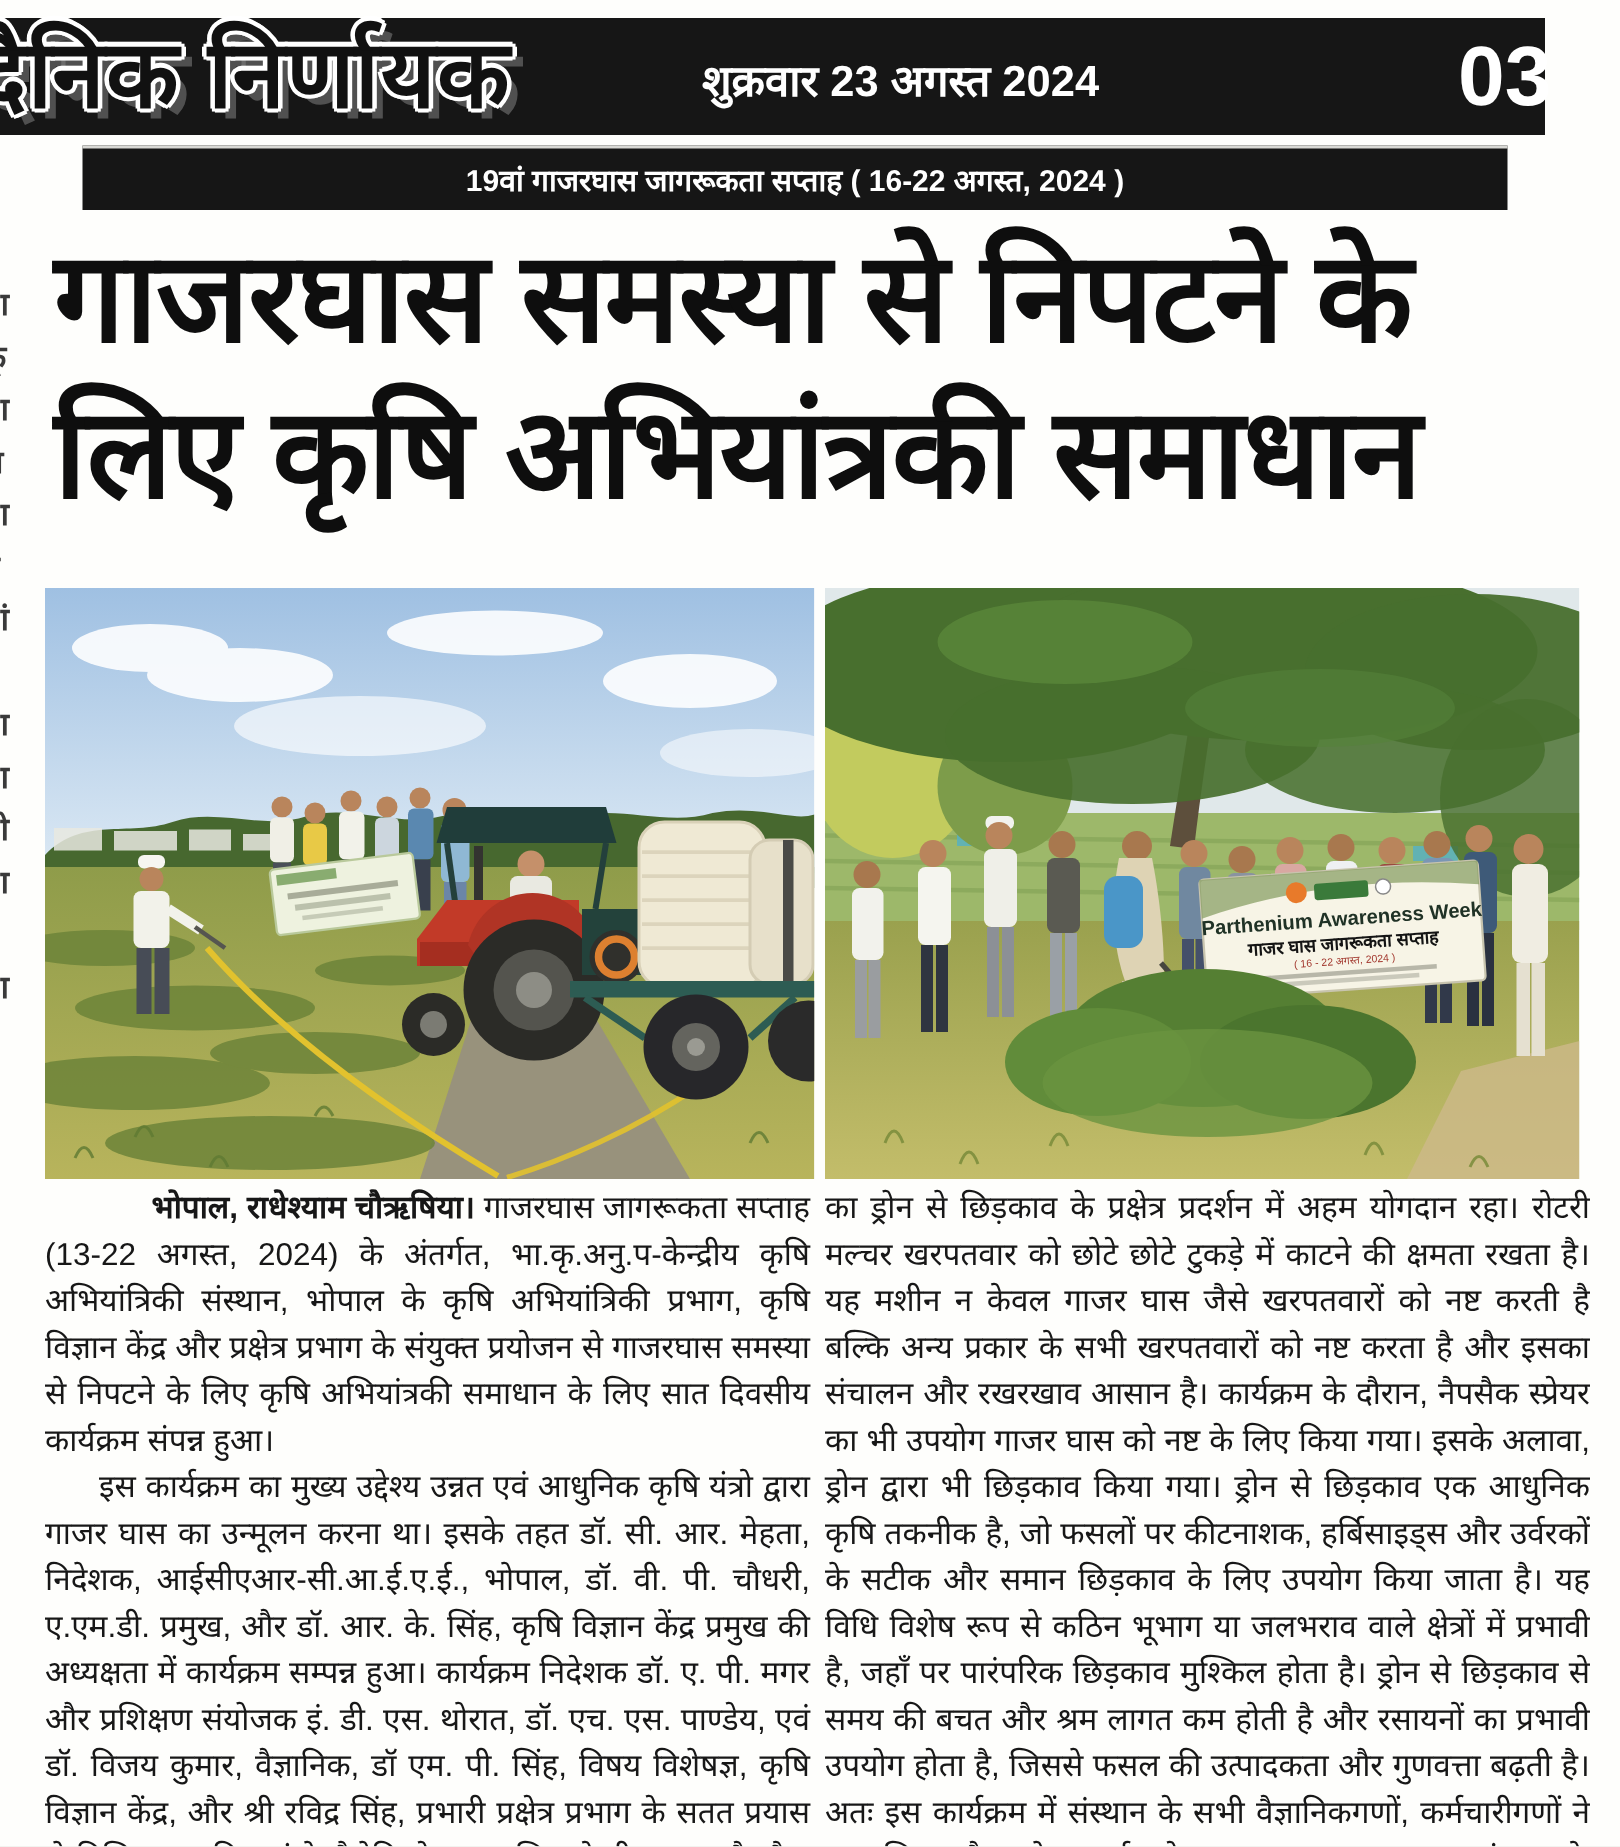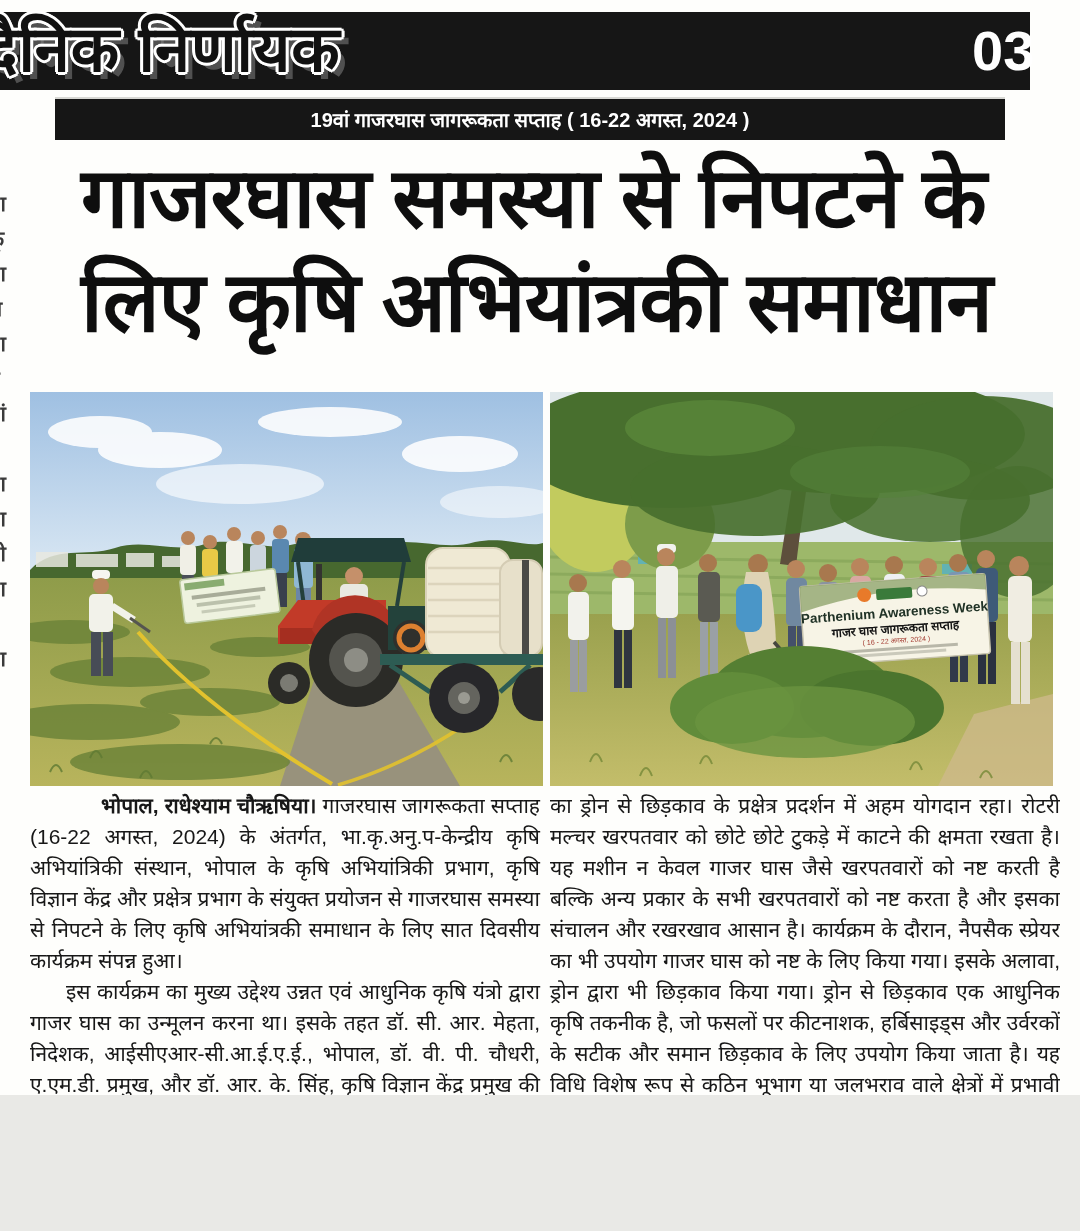--- a/index.html
+++ b/index.html
@@ -1,17 +1,17 @@
 <!DOCTYPE html>
 <html><head>
 <meta charset="utf-8">
 <style>
   html,body{margin:0;padding:0;background:#e9e9e6;}
   .page{
-    position:relative;width:1080px;height:1095px;margin:0 auto;
+    position:relative;width:1080px;height:1231px;margin:0 auto;
     background:#fefefc;overflow:hidden;
     font-family:"Liberation Sans","DejaVu Sans",sans-serif;
     color:#1b1b1b;
   }
   
   .edge-sliver{
     position:absolute;left:-12px;top:186px;width:34px;height:560px;
     font-size:21px;line-height:35px;color:#3a3a3a;white-space:pre-line;
     overflow:hidden;font-weight:bold;
   }
@@ -43,21 +43,21 @@
     background:#161616;border-top:2px solid #d8d8d4;
     color:#fff;font-size:20px;font-weight:bold;
     display:flex;align-items:center;justify-content:center;white-space:nowrap;
   }
   
   .headline{
     position:absolute;left:36px;top:146px;width:1030px;margin:0;
     font-size:84px;line-height:104px;font-weight:800;color:#0e0e0e;
     letter-spacing:-1px;
   }
-  .headline span{white-space:nowrap;display:block;margin-left:45px;}
+  .headline span{white-space:nowrap;display:block;}
   
   .photo{position:absolute;top:392px;height:394px;overflow:hidden;}
   .photo svg{display:block;width:100%;height:100%;}
   .photo-left{left:30px;width:513px;}
   .photo-right{left:550px;width:503px;}
   
   .article{
     position:absolute;left:30px;top:790px;width:1030px;height:441px;
     display:flex;gap:10px;overflow:hidden;
   }
@@ -82,20 +82,21 @@
 ा
 ा
 ो
 ा
 इ
 ा
 ई</div>
 
   <header class="topbar">
     <div class="masthead">दैनिक निर्णायक</div>
+    <div class="dateline">शुक्रवार  23 अगस्त 2024</div>
     <div class="pageno">03</div>
   </header>
 
   <div class="strap">19वां गाजरघास जागरूकता सप्ताह ( 16-22 अगस्त, 2024 )</div>
 
   <h1 class="headline">
     <span>गाजरघास समस्या से निपटने के</span>
     <span>लिए कृषि अभियांत्रकी समाधान</span>
   </h1>
 
@@ -376,21 +377,21 @@
           <path d="M90,384 q6,-16 12,0" fill="none"></path>
         <path d="M150,372 q6,-16 12,0" fill="none"></path>
           <path d="M360,378 q6,-16 12,0" fill="none"></path>
         <path d="M430,386 q6,-14 12,0" fill="none"></path>
       </g>
     </svg>
   </figure>
 
   <section class="article">
     <div class="col">
-      <p class="indent"><span class="byline">भोपाल, राधेश्याम चौऋषिया।</span> <span>गाजरघास जागरूकता सप्ताह (16-22 अगस्त, 2024) के अंतर्गत, भा.कृ.अनु.प-केन्द्रीय कृषि अभियांत्रिकी संस्थान, भोपाल के कृषि अभियांत्रिकी प्रभाग, कृषि विज्ञान केंद्र और प्रक्षेत्र प्रभाग के संयुक्त प्रयोजन से गाजरघास समस्या से निपटने के लिए कृषि अभियांत्रकी समाधान के लिए सात दिवसीय कार्यक्रम संपन्न हुआ।</span></p>
+      <p class="indent"><span class="byline">भोपाल, राधेश्याम चौऋषिया।</span> <span>गाजरघास जागरूकता सप्ताह (13-22 अगस्त, 2024) के अंतर्गत, भा.कृ.अनु.प-केन्द्रीय कृषि अभियांत्रिकी संस्थान, भोपाल के कृषि अभियांत्रिकी प्रभाग, कृषि विज्ञान केंद्र और प्रक्षेत्र प्रभाग के संयुक्त प्रयोजन से गाजरघास समस्या से निपटने के लिए कृषि अभियांत्रकी समाधान के लिए सात दिवसीय कार्यक्रम संपन्न हुआ।</span></p>
       <p class="indent">इस कार्यक्रम का मुख्य उद्देश्य उन्नत एवं आधुनिक कृषि यंत्रो द्वारा गाजर घास का उन्मूलन करना था। इसके तहत डॉ. सी. आर. मेहता, निदेशक, आईसीएआर-सी.आ.ई.ए.ई., भोपाल, डॉ. वी. पी. चौधरी, ए.एम.डी. प्रमुख, और डॉ. आर. के. सिंह, कृषि विज्ञान केंद्र प्रमुख की अध्यक्षता में कार्यक्रम सम्पन्न हुआ। कार्यक्रम निदेशक डॉ. ए. पी. मगर और प्रशिक्षण संयोजक इं. डी. एस. थोरात, डॉ. एच. एस. पाण्डेय, एवं डॉ. विजय कुमार, वैज्ञानिक, डॉ एम. पी. सिंह, विषय विशेषज्ञ, कृषि विज्ञान केंद्र, और श्री रविद्र सिंह, प्रभारी प्रक्षेत्र प्रभाग के सतत प्रयास से विभिन्न आधुनिक यंत्रो जैसेकि ट्रेक्टर चालित रोटरी मल्चर, नैपसैक स्प्रेयर, ट्रैक्टर चालित स्प्रेयर और ड्रोन से छिड़काव का प्रक्षेत्र प्रदर्शन किया गया। जिसमें विभाग के वैज्ञानिक डॉ सत्य प्रकाश कुमार</p>
     </div>
     <div class="col">
       <p>का ड्रोन से छिड़काव के प्रक्षेत्र प्रदर्शन में अहम योगदान रहा। रोटरी मल्चर खरपतवार को छोटे छोटे टुकड़े में काटने की क्षमता रखता है। यह मशीन न केवल गाजर घास जैसे खरपतवारों को नष्ट करती है बल्कि अन्य प्रकार के सभी खरपतवारों को नष्ट करता है और इसका संचालन और रखरखाव आसान है। कार्यक्रम के दौरान, नैपसैक स्प्रेयर का भी उपयोग गाजर घास को नष्ट के लिए किया गया। इसके अलावा, ड्रोन द्वारा भी छिड़काव किया गया। ड्रोन से छिड़काव एक आधुनिक कृषि तकनीक है, जो फसलों पर कीटनाशक, हर्बिसाइड्स और उर्वरकों के सटीक और समान छिड़काव के लिए उपयोग किया जाता है। यह विधि विशेष रूप से कठिन भूभाग या जलभराव वाले क्षेत्रों में प्रभावी है, जहाँ पर पारंपरिक छिड़काव मुश्किल होता है। ड्रोन से छिड़काव से समय की बचत और श्रम लागत कम होती है और रसायनों का प्रभावी उपयोग होता है, जिससे फसल की उत्पादकता और गुणवत्ता बढ़ती है। अतः इस कार्यक्रम में संस्थान के सभी वैज्ञानिकगणों, कर्मचारीगणों ने भाग लिया और प्रक्षेत्र प्रदर्शन से जागरूक हुए। इस प्रकार संस्थान के उन्नत एवं आधुनिक तकनीकियों/यंत्रो द्वारा गाजर घास उन्मूलन का जागरूकता का सात दिवसीय कार्यक्रम सफलतापूर्वक संपन्न हुआ।</p>
     </div>
   </section>
 
 </div>
 
 </body></html>

